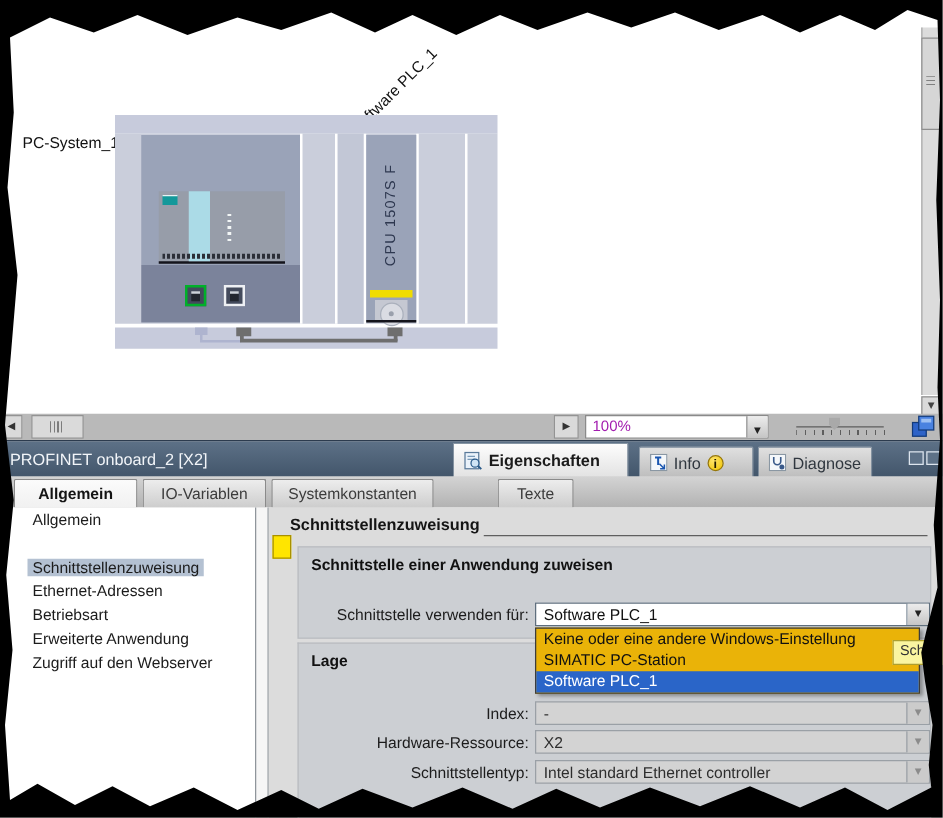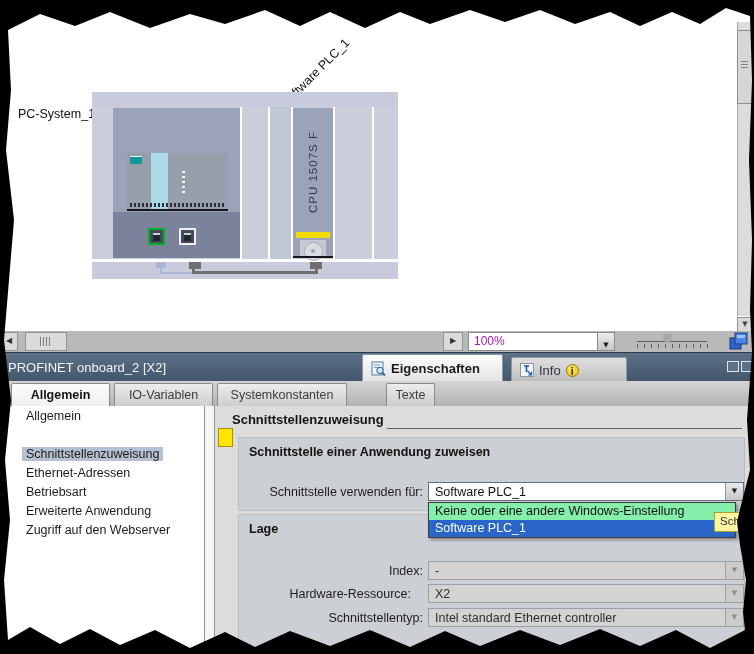--- a/index.html
+++ b/index.html
@@ -74,21 +74,21 @@
   
   .titlebar{position:absolute;left:0;top:352px;width:754px;height:29px;
             background:linear-gradient(#5d7187,#42556a);border-top:1px solid #2c3b4e;}
   .tb-title{position:absolute;left:8px;top:0;height:29px;line-height:29px;font-size:13px;color:#f2f5f9;}
   .tb-tab{position:absolute;display:flex;align-items:center;gap:5px;padding:0 8px;box-sizing:border-box;
           border:1px solid #8b98a6;border-bottom:none;border-radius:2px 2px 0 0;}
   .tab-active{left:362px;top:1px;width:141px;height:28px;background:linear-gradient(#fdfdfd,#e2e2e2);}
   .tab-active .tb-lbl{font-weight:bold;color:#1b1b1b;font-size:13px;}
   .tab-idle{top:4px;height:25px;background:linear-gradient(#e0e0e0,#bdbdbd);}
   .tab-idle .tb-lbl{color:#30373f;font-size:13px;}
-  .tab-info{left:511px;width:116px;}
+  .tab-info{left:511px;width:92px;}
   .tab-diag{left:606px;width:92px;}
   .badge{width:13px;height:13px;border-radius:50%;background:radial-gradient(circle at 35% 30%,#ffe46a,#f0c400);
          border:1px solid #96770a;font-size:10px;line-height:13px;text-align:center;color:#201a00;
          font-weight:bold;box-sizing:border-box;}
   .winbtn{position:absolute;top:8px;width:10px;height:9px;border:1px solid #dde5ee;background:#5d7187;}
 
   
   .subrow{position:absolute;left:0;top:381px;width:754px;height:25px;background:linear-gradient(#d4d4d4,#b2b2b2);}
   .stab{position:absolute;top:2px;height:23px;box-sizing:border-box;border:1px solid #8a8a8a;border-bottom:none;
         border-radius:2px 2px 0 0;background:linear-gradient(#ededed,#cdcdcd);
@@ -114,21 +114,21 @@
   .g-title{position:absolute;left:10px;top:7px;font-size:12.5px;font-weight:bold;color:#111;}
   .f-label{position:absolute;width:183px;text-align:right;font-size:12.5px;color:#1c1c1c;}
   .combo{position:absolute;left:213px;width:316px;height:19px;box-sizing:border-box;background:#fff;
          border:1px solid #5f6f7e;font-size:12.5px;color:#111;}
   .combo .val{position:absolute;left:6px;top:1px;line-height:16px;white-space:nowrap;}
   .combo .combo-btn{width:17px;background:linear-gradient(#ececec,#c6c6c6);border-left:1px solid #8a97a3;}
   .combo-disabled{background:#d3d3d3;border:1px solid #9aa0a6;color:#2e2e2e;}
   .combo-disabled .combo-btn{background:#cbcbcb;border-left:1px solid #9aa0a6;}
   .combo-disabled .combo-btn .glyph{color:#8b8b8b;}
 
-  .droplist{position:absolute;left:213px;top:96px;width:306px;background:#86efac;border:1px solid #3c3c3c;
+  .droplist{position:absolute;left:213px;top:96px;width:306px;background:#eab308;border:1px solid #3c3c3c;
             box-shadow:2px 2px 3px rgba(0,0,0,.35);z-index:20;}
   .opt{height:17px;line-height:17px;padding-left:6px;font-size:12.5px;color:#111;white-space:nowrap;overflow:hidden;}
   .opt-sel{background:#2a65c8;color:#fff;}
   .tooltip{position:absolute;left:499px;top:106px;width:40px;height:20px;background:#faf5a0;border:1px solid #ad9f2f;
            box-sizing:border-box;font-size:11.5px;color:#333;padding:2px 0 0 5px;z-index:25;}
 
   .tear{position:absolute;left:0;top:0;z-index:50;pointer-events:none;}
 </style>
 </head>
 <body>
@@ -236,33 +236,41 @@
     <div class="tb-tab tab-idle tab-info">
       <svg width="14" height="14">
         <rect x="0.5" y="0.5" width="13" height="13" fill="#f4f7fa" stroke="#8a97a3"></rect>
         <path d="M4 3 h5 M6.5 3 v6" stroke="#1a56b0" stroke-width="1.6" fill="none"></path>
         <path d="M7.5 8 l4 4 m0 -3.4 v3.4 h-3.4" stroke="#1a56b0" stroke-width="1.2" fill="none"></path>
       </svg>
       <span class="tb-lbl">Info</span>
       <span class="badge">i</span>
     </div>
 
+    <div class="tb-tab tab-idle tab-diag">
+      <svg width="14" height="14">
+        <rect x="0.5" y="0.5" width="13" height="13" fill="#f4f7fa" stroke="#8a97a3"></rect>
+        <path d="M4 2.5 v3.5 a2.8 2.8 0 0 0 5.6 0 v-3.5" stroke="#3a5a8a" stroke-width="1.3" fill="none"></path>
+        <circle cx="10.5" cy="10.5" r="2" fill="#3a5a8a"></circle>
+      </svg>
+      <span class="tb-lbl">Diagnose</span>
+    </div>
 
     <div class="winbtn" style="left:727px"></div>
     <div class="winbtn" style="left:741px"></div>
   </div>
 
   <div class="subrow">
     <div class="stab stab-active" style="left:11px;width:99px">
       <span>Allgemein</span></div>
     <div class="stab" style="left:114px;width:99px">
       <span>IO-Variablen</span></div>
     <div class="stab" style="left:217px;width:130px">
       <span>Systemkonstanten</span></div>
-    <div class="stab" style="left:386px;width:49px">
+    <div class="stab" style="left:398px;width:61px">
       <span>Texte</span></div>
   </div>
 
   <div class="content">
     <div class="sidebar">
       <div class="nav-row" style="top:1px"><span>Allgemein</span></div>
       <div class="nav-row" style="top:39px"><span class="nav-sel">Schnittstellenzuweisung</span></div>
       <div class="nav-row" style="top:58px"><span>Ethernet-Adressen</span></div>
       <div class="nav-row" style="top:77px"><span>Betriebsart</span></div>
       <div class="nav-row" style="top:96px"><span>Erweiterte Anwendung</span></div>
@@ -289,37 +297,38 @@
       <div class="gbox gbox2">
         <div class="g-title">Lage</div>
       </div>
       <div class="f-label" style="left:25px;top:158px">Index:</div>
       <div class="combo combo-disabled" style="top:155px">
         <div class="val">-</div>
         <div class="combo-btn">
               <span class="glyph" style="font-size:7px;line-height:17px;display:block">▼</span>
             </div>
       </div>
-      <div class="f-label" style="left:13px;top:181px">Hardware-Ressource:</div>
+      <div class="f-label" style="left:25px;top:181px">Hardware-Ressource:</div>
       <div class="combo combo-disabled" style="top:178px">
         <div class="val">X2</div>
         <div class="combo-btn">
               <span class="glyph" style="font-size:7px;line-height:17px;display:block">▼</span>
             </div>
       </div>
       <div class="f-label" style="left:25px;top:205px">Schnittstellentyp:</div>
       <div class="combo combo-disabled" style="top:202px">
         <div class="val">Intel standard Ethernet controller</div>
         <div class="combo-btn">
               <span class="glyph" style="font-size:7px;line-height:17px;display:block">▼</span>
             </div>
       </div>
 
       <div class="droplist">
         <div class="opt">Keine oder eine andere Windows-Einstellung</div>
+        <div class="opt">SIMATIC PC-Station</div>
         <div class="opt opt-sel">Software PLC_1</div>
       </div>
 
       <div class="tooltip">Sch</div>
     </div>
   </div>
  </div>
 
  <svg class="tear" width="754" height="654" viewBox="0 0 754 654">
    <path fill="#000" fill-rule="evenodd" d="M0 0 H754 V654 H0 Z

